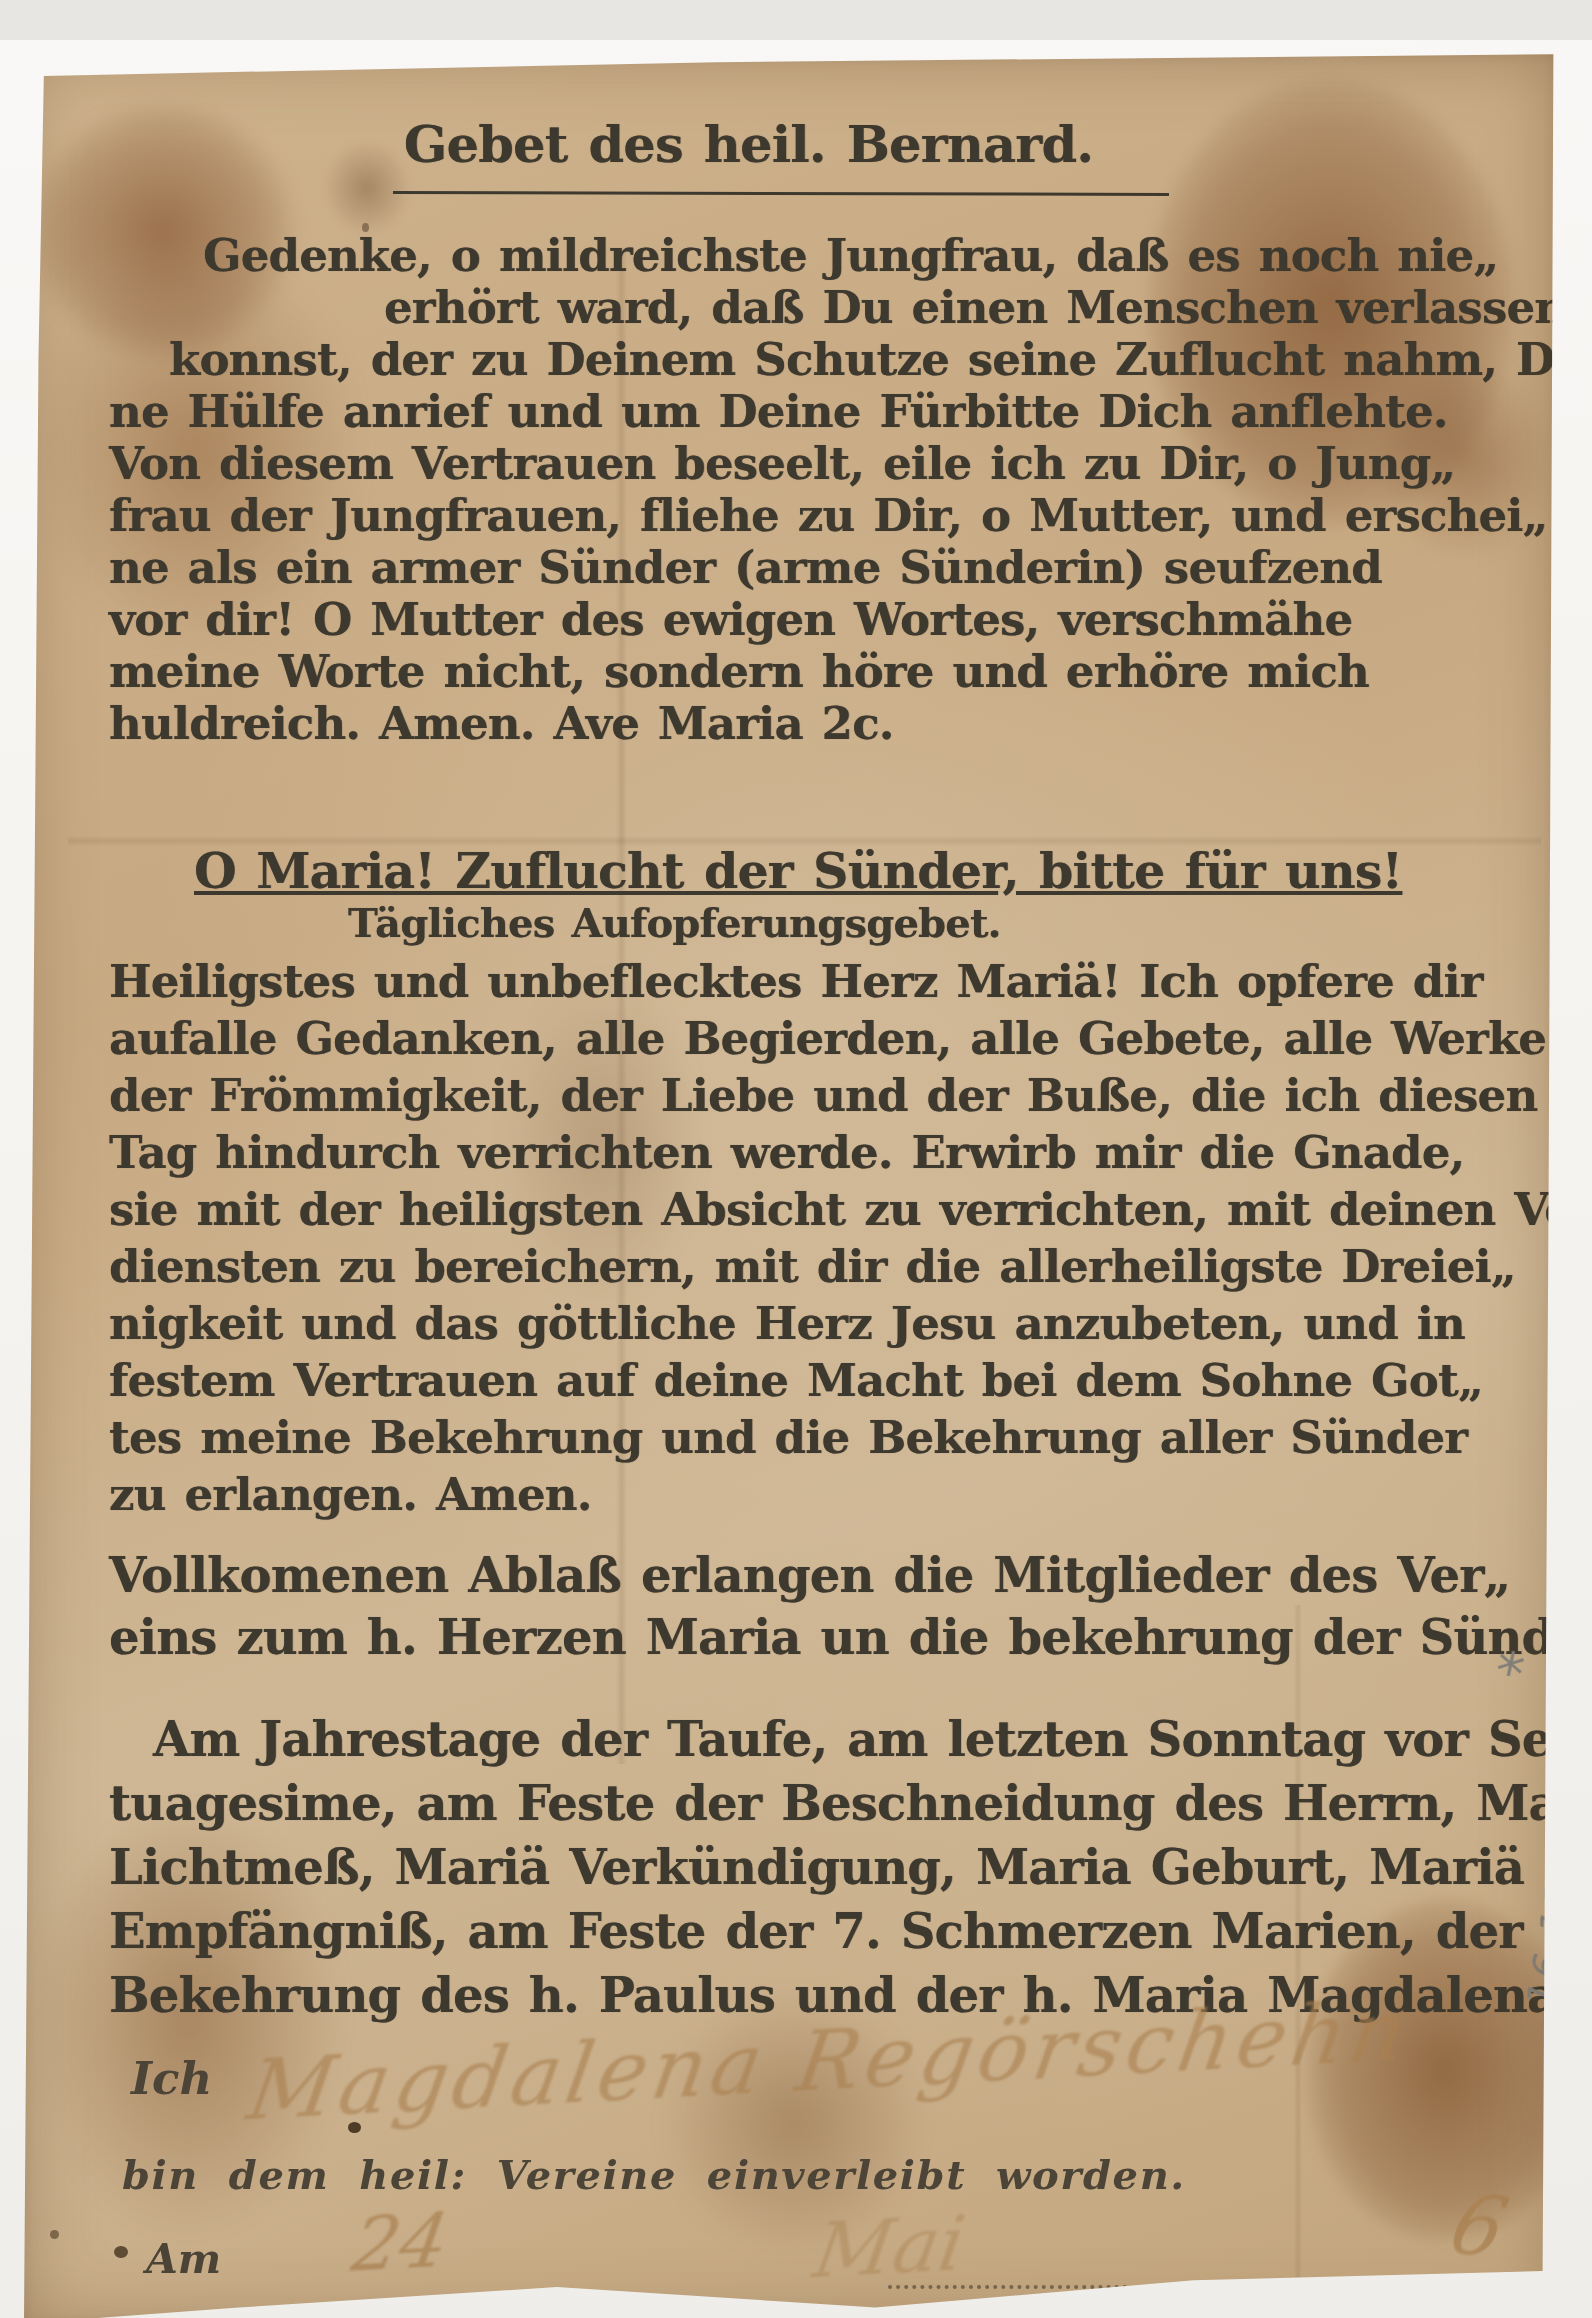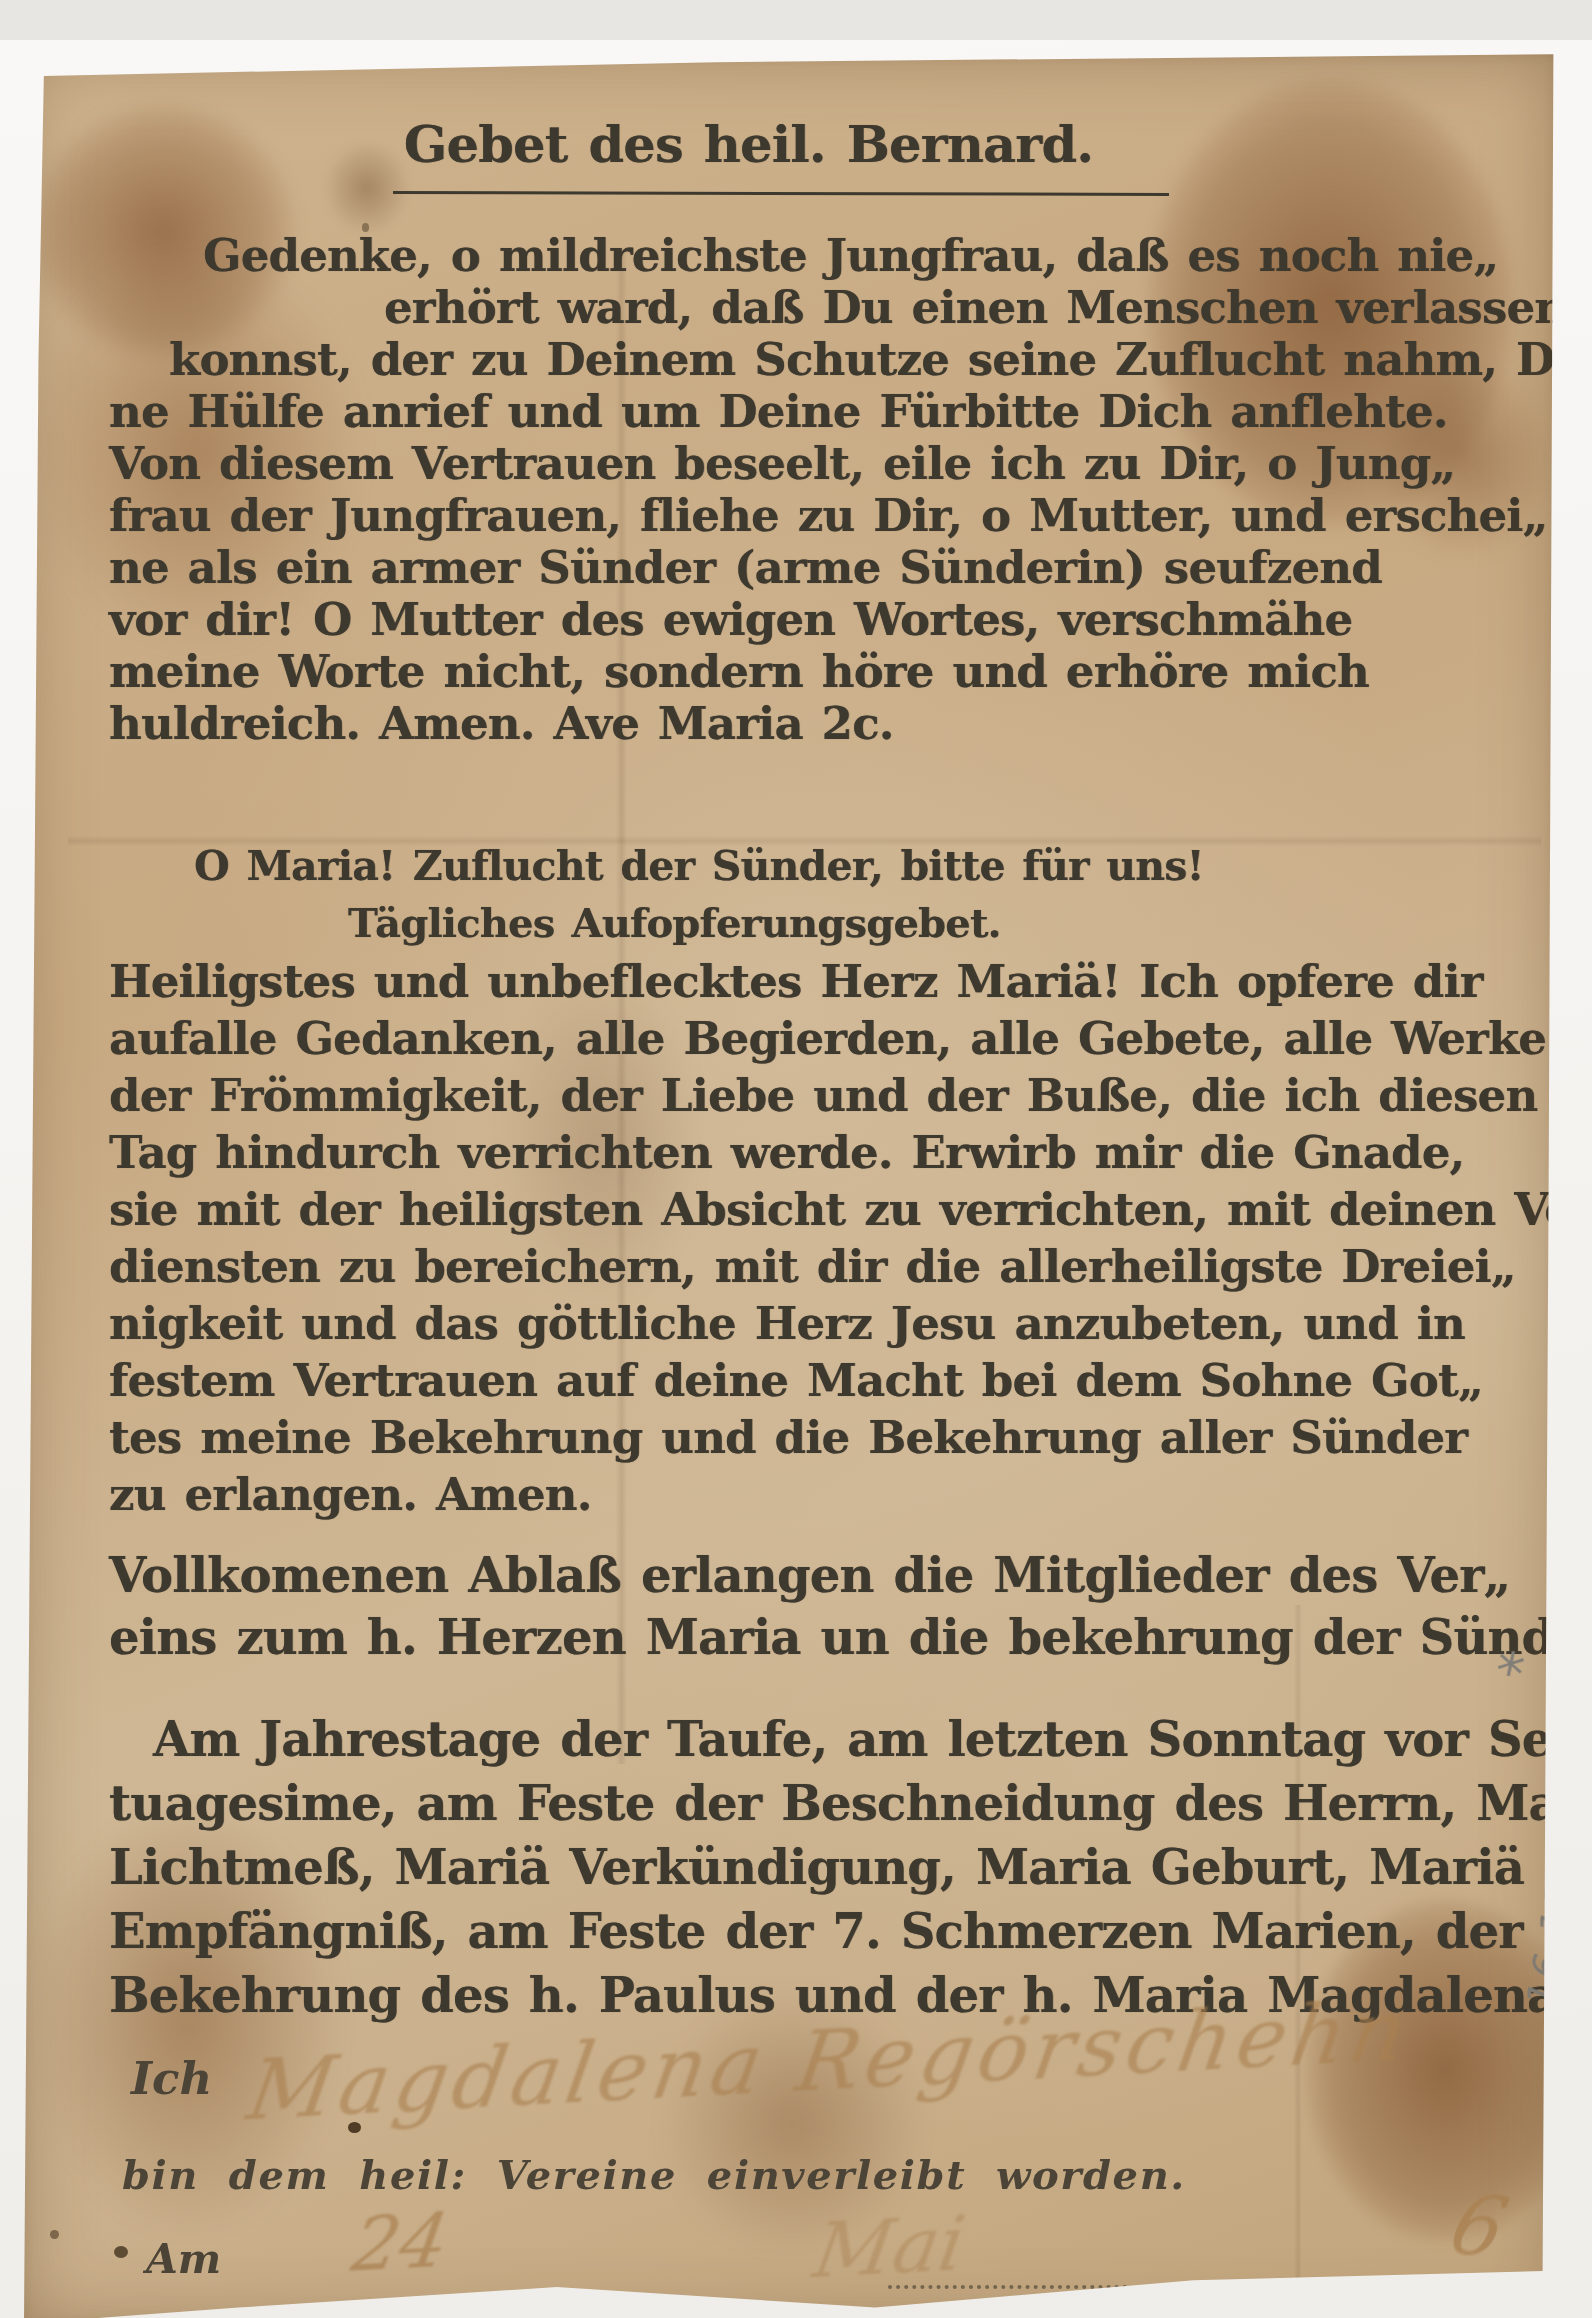--- a/index.html
+++ b/index.html
@@ -46,21 +46,21 @@
     letter-spacing:-0.8px;word-spacing:4px;
     text-shadow:0 0 0.8px rgba(62,57,46,.55),0.6px 0 0 rgba(62,57,46,.3);
   }
   .t-line{white-space:nowrap;}
   .title{position:absolute;left:0;top:62px;width:1457px;text-align:center;font-size:51px;}
   .title-rule{position:absolute;left:373px;top:140px;width:776px;height:3.2px;background:#3e392e;transform:rotate(.15deg);}
   .memorare{position:absolute;left:89px;top:178px;font-size:45px;line-height:52px;}
   .memorare .t-line:nth-child(1){padding-left:94px;}
   .memorare .t-line:nth-child(2){padding-left:275px;}
   .memorare .t-line:nth-child(3){padding-left:60px;}
-  .invocation{position:absolute;left:174px;top:790px;font-size:41px;}
+  .invocation{position:absolute;left:174px;top:790px;font-size:49px;text-decoration:underline;}
   .heading2{position:absolute;left:328px;top:847px;font-size:40px;}
   .offering{position:absolute;left:89px;top:901px;font-size:45px;line-height:57px;}
   .indulgence{position:absolute;left:89px;top:1492px;font-size:48px;line-height:62px;}
   .feasts{position:absolute;left:89px;top:1655px;font-size:48px;line-height:64px;}
   .feasts .t-line:nth-child(1){padding-left:44px;}
   
   .scriptline{position:absolute;font-family:"DejaVu Serif",serif;font-style:italic;font-weight:600;
     color:#4b4437;white-space:nowrap;filter:blur(0.3px);text-align:right;}
   .f-ich{left:111px;top:2000px;font-size:45px;}
   .f-bin{left:102px;top:2099px;font-size:40px;word-spacing:14.3px;letter-spacing:1.6px;}

